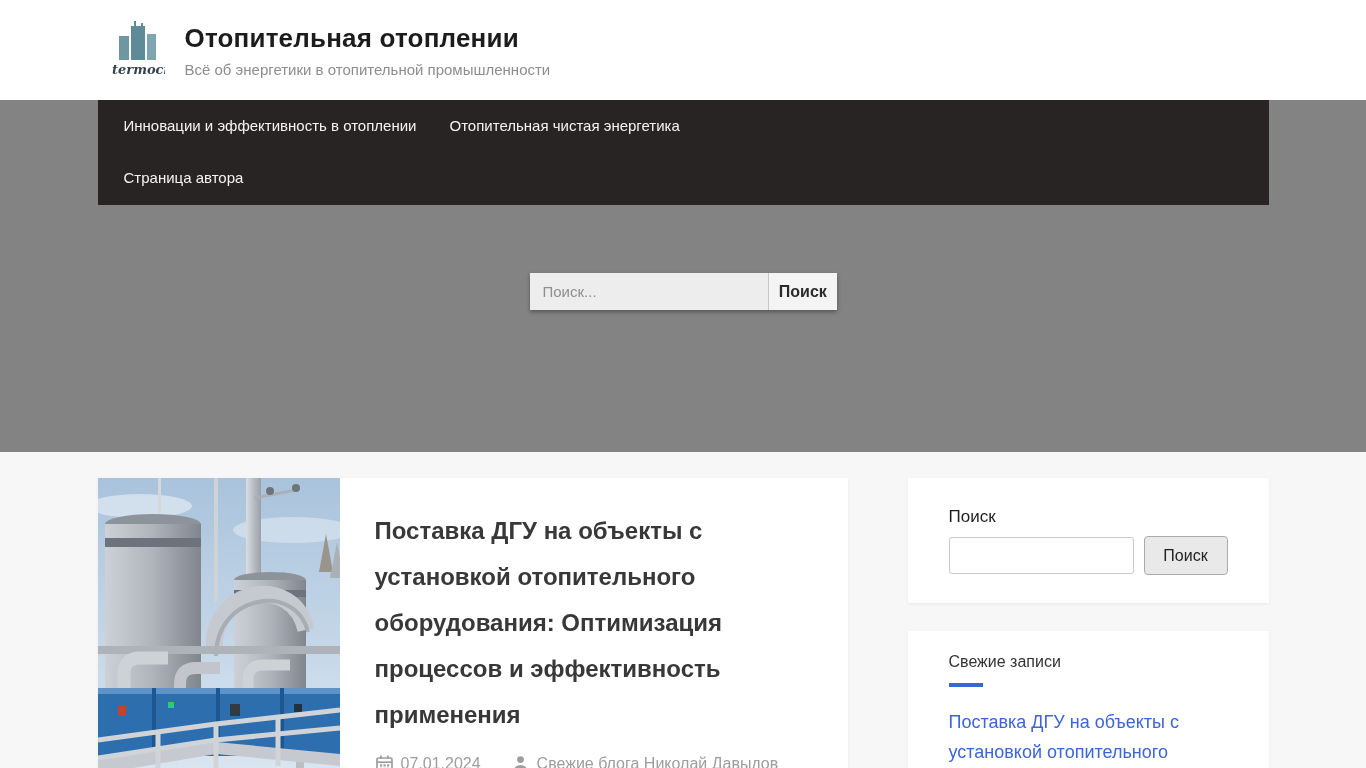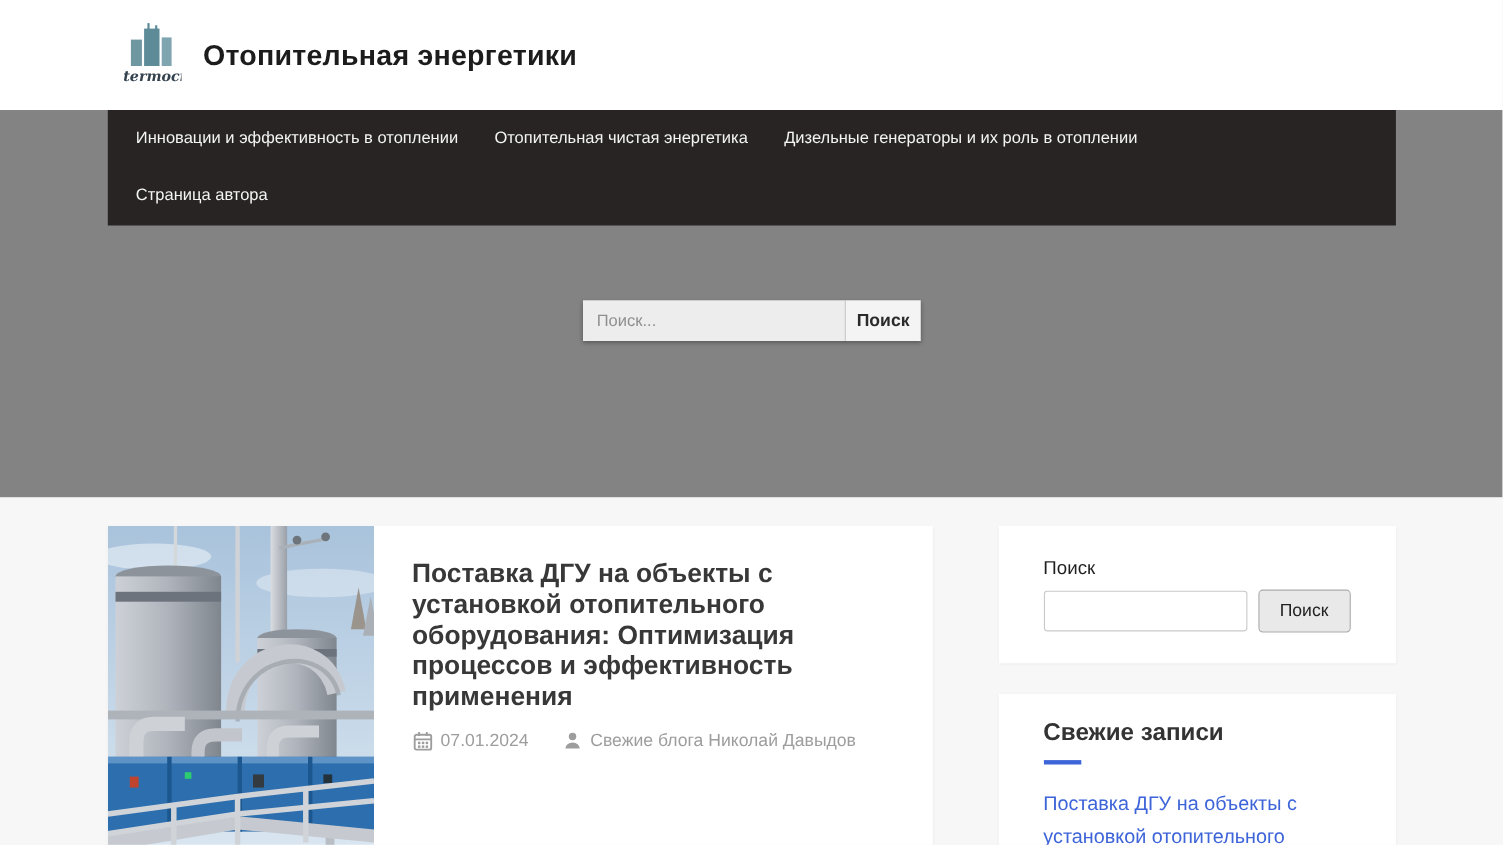--- a/index.html
+++ b/index.html
@@ -41,71 +41,71 @@
     font-size:16px; font-weight:700; color:#2b2b2b; font-family:inherit;
   }
 
   
   .main-area { padding-top:26px; }
   .main-grid { display:flex; gap:60px; align-items:flex-start; }
 
   .post-card { width:750px; background:#fff; display:flex; box-shadow:0 1px 3px rgba(0,0,0,.06); min-height:352px; }
   .post-image { width:242px; flex-shrink:0; overflow:hidden; cursor:pointer; font-size:0; }
   .post-content { flex:1; padding:30px 36px 26px 35px; }
-  .post-title { font-size:24px; line-height:28px; font-weight:700; color:#383838; cursor:pointer; }
+  .post-title { font-size:24px; line-height:46px; font-weight:700; color:#383838; cursor:pointer; }
   .post-meta { display:flex; align-items:center; gap:30px; margin-top:16px; color:#9d9d9d; font-size:16px; }
   .meta-item { display:flex; align-items:center; gap:7px; cursor:pointer; }
   .meta-item svg { display:block; }
 
   .sidebar { width:361px; }
   .widget { background:#fff; box-shadow:0 1px 3px rgba(0,0,0,.06); }
   .widget-search { padding:29px 41px 28px; margin-bottom:28px; }
   .search-label { display:block; font-size:17px; color:#1f1f1f; margin-bottom:9px; }
   .search-row { display:flex; align-items:center; }
   .search-row input {
     flex:1; height:37px; border:1px solid #c9c9c9; border-radius:3px;
     padding:0 10px; font-size:15px; font-family:inherit; outline:none; min-width:0;
   }
   .search-row button {
     width:84px; height:39px; margin-left:10px; flex-shrink:0; cursor:pointer;
     background:#e9e9e9; border:1px solid #ababab; border-radius:4px;
     font-size:16px; color:#222; font-family:inherit;
   }
   .widget-recent { padding:22px 41px 30px; }
-  .recent-heading { font-size:22px; font-weight:700; color:#333; }
+  .recent-heading { font-size:16px; font-weight:400; color:#333; }
   .accent-bar { width:34px; height:4px; background:var(--accent,#3d64d8); margin:12px 0 20px; }
   .recent-link { display:block; font-size:18px; line-height:30px; color:var(--accent,#3d64d8); text-decoration:none; cursor:pointer; }
 </style>
 </head>
 <body>
 
 <header class="site-header">
   <div class="container">
     <div class="logo">
       <svg width="54" height="60" viewBox="0 0 54 60">
         <rect x="8" y="18" width="10" height="24" fill="#6f97a2"></rect>
         <rect x="20" y="8" width="14" height="34" fill="#5d8b98"></rect>
         <rect x="36" y="16" width="9" height="26" fill="#7fa6b0"></rect>
         <rect x="23" y="3" width="2" height="6" fill="#5d8b98"></rect>
         <rect x="30" y="5" width="2" height="4" fill="#5d8b98"></rect>
         <text x="1" y="56" font-size="13" font-style="italic" font-weight="700" font-family="'DejaVu Serif','Liberation Serif',serif" fill="#33424e">termocity</text>
       </svg>
     </div>
     <div class="brand">
-      <div class="site-title">Отопительная энергетики</div>
+      <div class="site-title">Отопительная отоплении</div>
+      <div class="site-tagline">Всё об энергетики в отопительной промышленности</div>
     </div>
   </div>
 </header>
 
 <div class="hero">
   <nav class="main-nav">
     <div class="nav-row">
       <a href="#">Инновации и эффективность в отоплении</a>
       <a href="#">Отопительная чистая энергетика</a>
-      <a href="#">Дизельные генераторы и их роль в отоплении</a>
     </div>
     <div class="nav-row second">
       <a href="#">Страница автора</a>
     </div>
   </nav>
 
   <form class="hero-search">
     <input type="text" placeholder="Поиск..." style="">
     <button type="submit">Поиск</button>
   </form>

